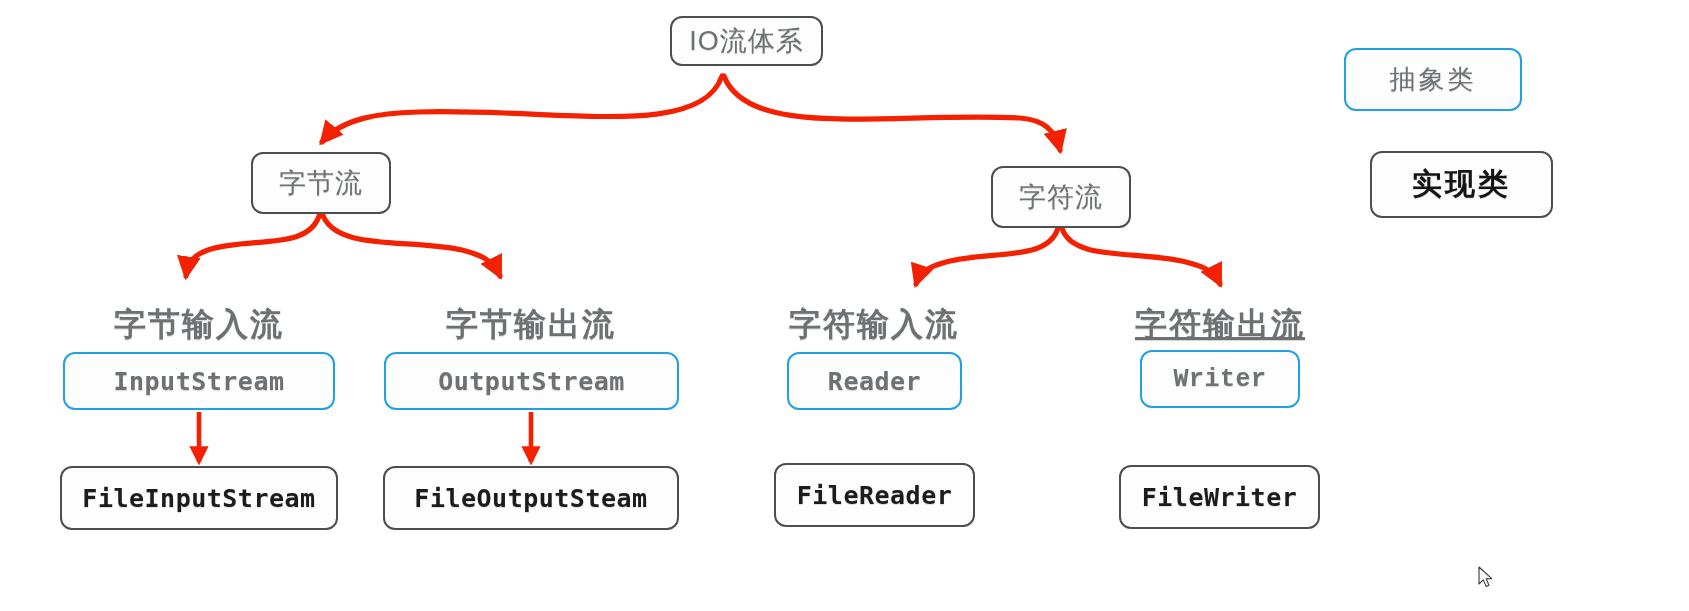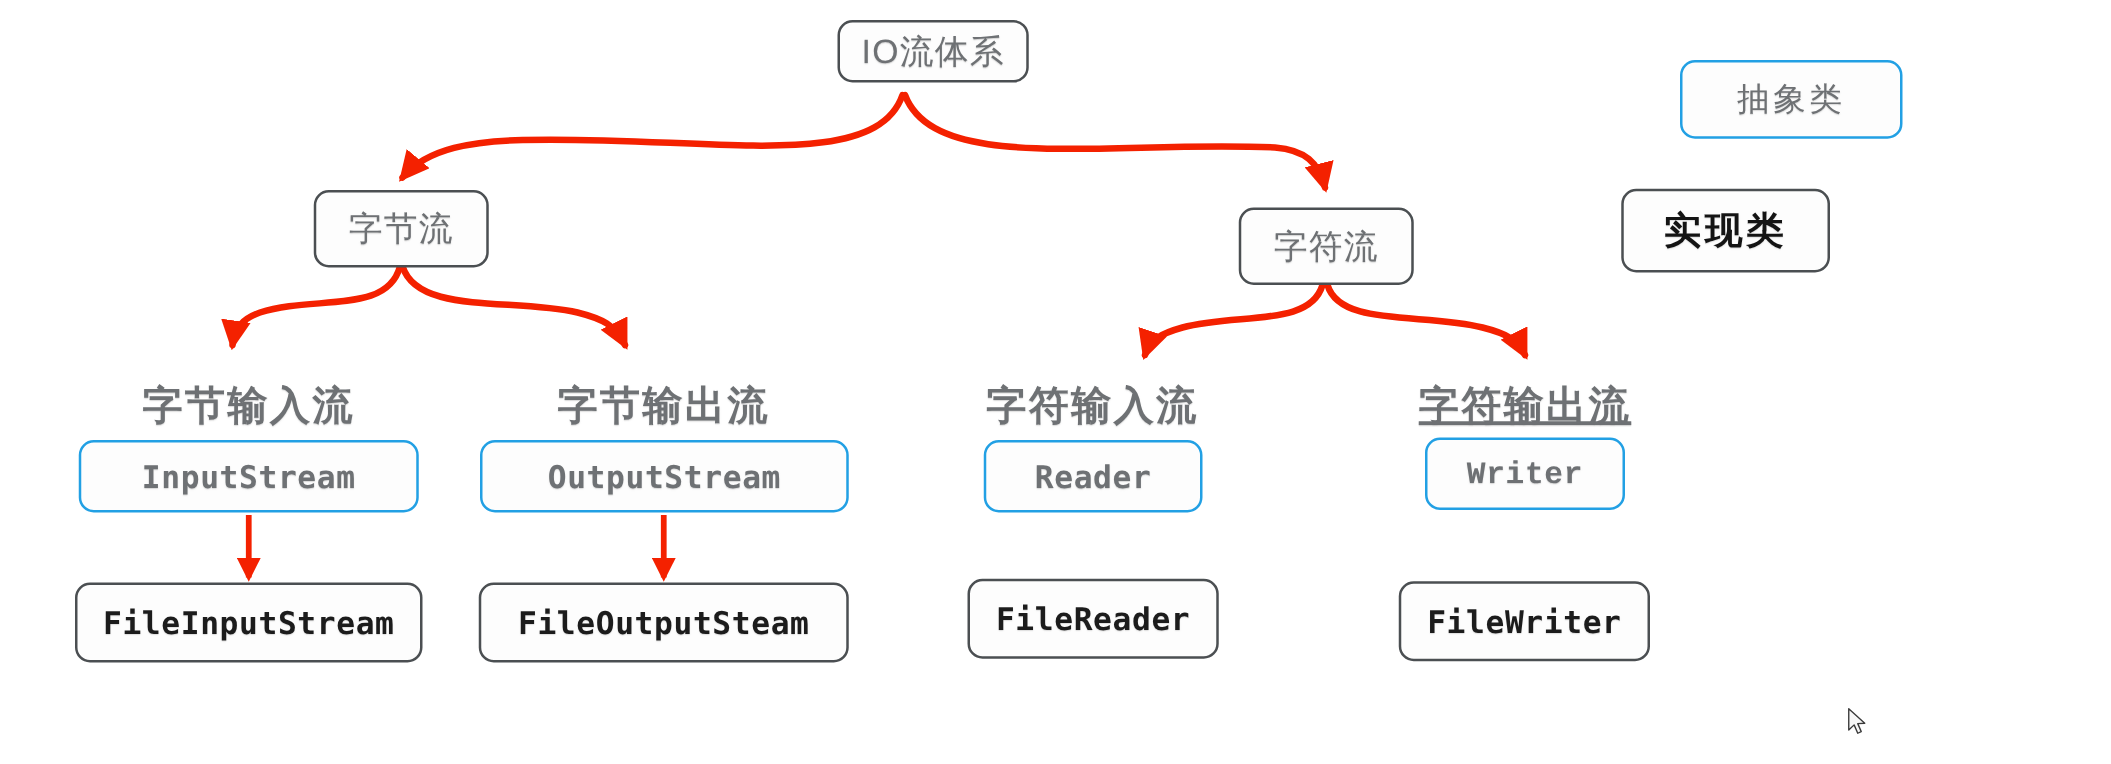--- a/index.html
+++ b/index.html
@@ -183,21 +183,21 @@
   <div class="node n-impl" style="left:774px; top:463px; width:201px; height:64px;">
     <span>FileReader</span>
   </div>
   <div class="node n-impl" style="left:1119px; top:465px; width:201px; height:64px;">
     <span>FileWriter</span>
   </div>
 
   <div class="node legend-abstract" style="left:1344px; top:48px; width:178px; height:63px;">
     <span>抽象类</span>
   </div>
-  <div class="node legend-impl" style="left:1297px; top:151px; width:167px; height:67px;">
+  <div class="node legend-impl" style="left:1370px; top:151px; width:183px; height:67px;">
     <span>实现类</span>
   </div>
 
   <svg id="cursor" style="left:1478px; top:566px;" viewBox="0 0 18 24" xmlns="http://www.w3.org/2000/svg">
     <path d="M 1 1 L 1 18 L 5.3 13.9 L 8.2 20.6 L 11 19.3 L 8.2 12.9 L 13.8 12.6 Z" fill="#f7f7f7" stroke="#3a3a3a" stroke-width="1.1" stroke-linejoin="round"></path>
   </svg>
 
 </div>
 
 </body></html>

